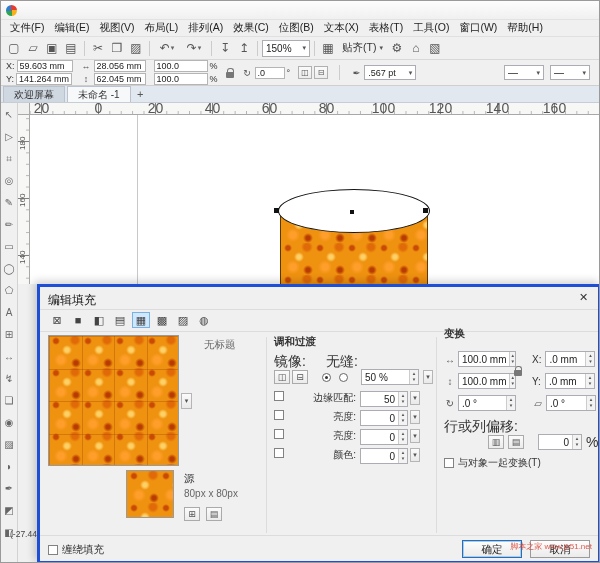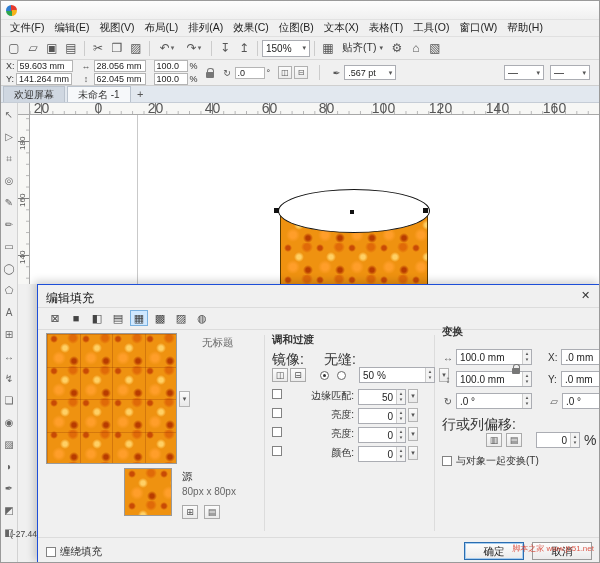--- a/index.html
+++ b/index.html
@@ -27,21 +27,21 @@
   .snapbtn::after{content:"▾";font-size:7px;color:#555;margin-left:3px}
   
   .propbar{position:absolute;left:0;top:59px;right:0;height:26px;background:#f0f0f0;border-bottom:1px solid #cfcfcf;
            display:flex;align-items:center;gap:8px;padding:0 5px}
   .pstack{display:flex;flex-direction:column;gap:1px}
   .prow{display:flex;align-items:center;gap:2px;height:12px}
   .plabel{font-size:9px;color:#333}
   .picon{font-size:9px;color:#555;width:11px;text-align:center}
   .pbox{display:inline-block;background:#fff;border:1px solid #b5b5b5;height:12px;line-height:10px;font-size:9px;
         padding:0 2px;white-space:nowrap;overflow:hidden}
-  .w56{width:56px}.w52{width:52px}.w34{width:34px}.w30{width:30px}
+  .w56{width:56px}.w52{width:52px}.w34{width:54px}.w30{width:30px}
   .lock{width:8px;height:6px;background:#777;border-radius:1px;position:relative;margin-top:5px}
   .lock::before{content:"";position:absolute;left:1px;top:-4px;width:5px;height:4px;border:1px solid #777;border-bottom:none;border-radius:3px 3px 0 0}
   .mirrorpair{display:flex;gap:2px}
   .mbtn{width:14px;height:13px;border:1px solid #b0b0b0;background:linear-gradient(#fbfbfb,#ececec);
         font-size:8px;color:#555;display:flex;align-items:center;justify-content:center}
   .rightgrp{margin-left:auto;display:flex;align-items:center;gap:6px;padding-right:4px}
   
   .tabbar{position:absolute;left:0;top:85px;right:0;height:17px;background:#e2e8ef;border-bottom:1px solid #c6cdd6;
           display:flex;align-items:flex-end;padding-left:2px}
   .tab{height:16px;line-height:15px;padding:0 10px;font-size:10px;color:#333;background:#cfd7e1;
@@ -72,21 +72,21 @@
       radial-gradient(circle at 18px 14px,var(--pattern-light,#ffd065) 0 2px, rgba(255,208,101,0) 5px),
       radial-gradient(circle at 26px 4px, #e06a08 0 3px, rgba(224,106,8,0) 6px),
       radial-gradient(circle at 12px 24px,#ff9e2a 0 3px, rgba(255,158,42,0) 7px),
       radial-gradient(circle at 27px 27px,var(--pattern-deep,#b83c00) 0 2px, rgba(184,60,0,0) 5px);
     background-size:32px 32px}
   .cyl-body{position:absolute;left:250px;top:96px;width:148px;height:73px;border-left:1px solid #5a3a00;border-right:1px solid #5a3a00}
   .cyl-top{position:absolute;left:248px;top:74px;width:152px;height:44px;background:#fff;border:1.5px solid #151515;border-radius:50%}
   .handle{position:absolute;width:5px;height:5px;background:#111}
   
   .dialog{position:absolute;left:36px;top:283px;width:564px;height:280px;background:#f0f0f0;
-          border:1px solid #1d4ed8;box-shadow:-3px -3px 8px rgba(0,0,0,.18)}
+          border:3px solid #1d4ed8;box-shadow:-3px -3px 8px rgba(0,0,0,.18)}
   .dialog>*{position:absolute}
   .dlg-title{left:8px;top:5px;font-size:12px;color:#111}
   .dlg-close{right:7px;top:3px;width:15px;height:15px;color:#333;font-size:11px;text-align:center;line-height:15px}
   .dlg-close::after{content:"✕"}
   .hr{left:0;right:0;height:1px;background:#dcdcdc}
   .vsep{top:50px;height:196px;width:1px;background:#dcdcdc}
   .fill-types{left:8px;top:25px;display:flex;gap:3px}
   .ficon{width:18px;height:16px;border:1px solid transparent;display:flex;align-items:center;justify-content:center;
          font-size:11px;color:#444}
   .ficon.selected{background:#cfe8ff;border-color:#7ab1e0}
@@ -106,21 +106,21 @@
   .sect-head{font-size:10.5px;font-weight:bold;color:#333}
   .small-label{font-size:14px;color:#333}
   .hctl{display:flex;align-items:center;gap:2px}
   .radio{width:9px;height:9px;border:1px solid #666;border-radius:50%;background:#fff;position:relative;margin:0 3px}
   .radio.on::after{content:"";position:absolute;inset:2px;border-radius:50%;background:#333}
   .ibox{display:inline-flex;align-items:center;background:#fff;border:1px solid #abadb3;height:16px;font-size:10px;overflow:hidden}
   .ibox .val{flex:1;padding:0 3px;white-space:nowrap}
   .spin{width:9px;height:100%;border-left:1px solid #ccc;display:flex;flex-direction:column;align-items:center;
         justify-content:space-evenly;font-size:4.5px;line-height:1;color:#555;background:#f3f3f3}
   .spin::before{content:"▲"}.spin::after{content:"▼"}
-  .iw54{width:76px}.iw50{width:50px}.iw48{width:48px}.iw44{width:44px}
+  .iw54{width:58px}.iw50{width:50px}.iw48{width:48px}.iw44{width:44px}
   .mini-dd2{width:10px;height:14px;font-size:7px;color:#555;display:flex;align-items:center;justify-content:center;
             border:1px solid #b5b5b5;background:linear-gradient(#fbfbfb,#e9e9e9);margin-left:2px}
   .mini-dd2::after{content:"▾"}
   .blend-rows{width:160px;display:flex;flex-direction:column;gap:3px}
   .brow{display:flex;align-items:flex-start;height:16px}
   .cb{width:10px;height:10px;border:1px solid #828282;background:#fff;flex:0 0 auto;display:inline-block}
   .blabel{width:70px;text-align:right;font-size:10px;color:#333;margin:0 4px 0 2px;white-space:nowrap}
   .tfrow{display:flex;align-items:center;gap:2px}
   .picon2{width:12px;font-size:10px;color:#555;text-align:center}
   .tflabel{font-size:10px;color:#333;margin-left:14px;margin-right:2px}

